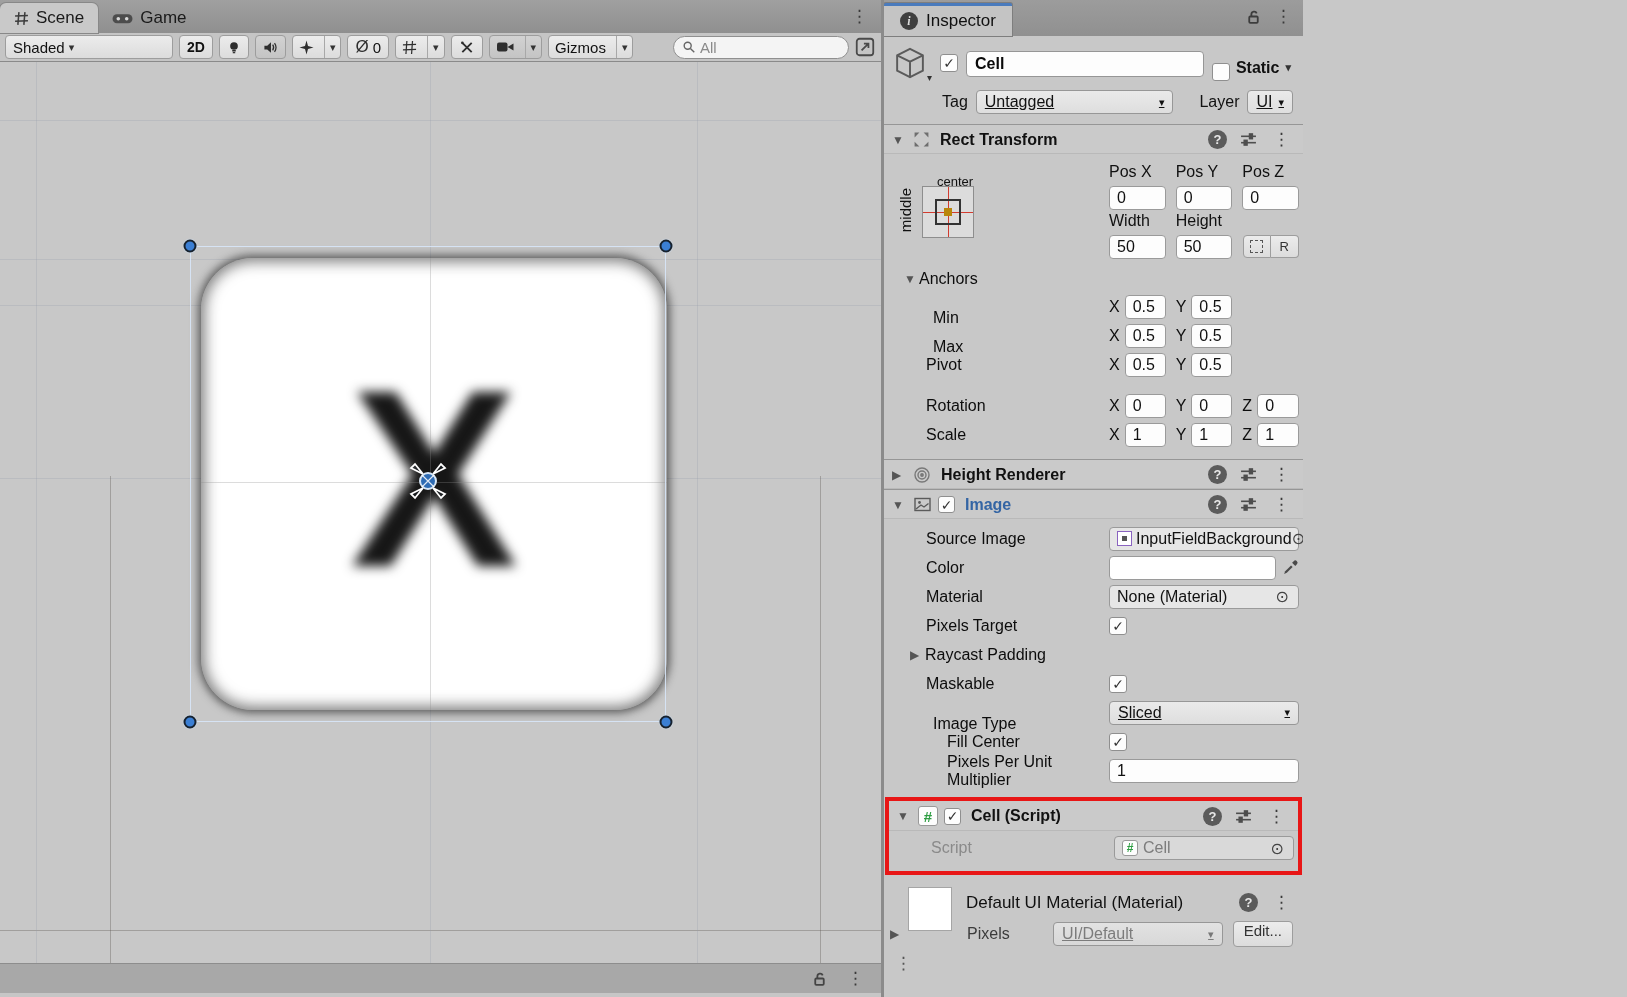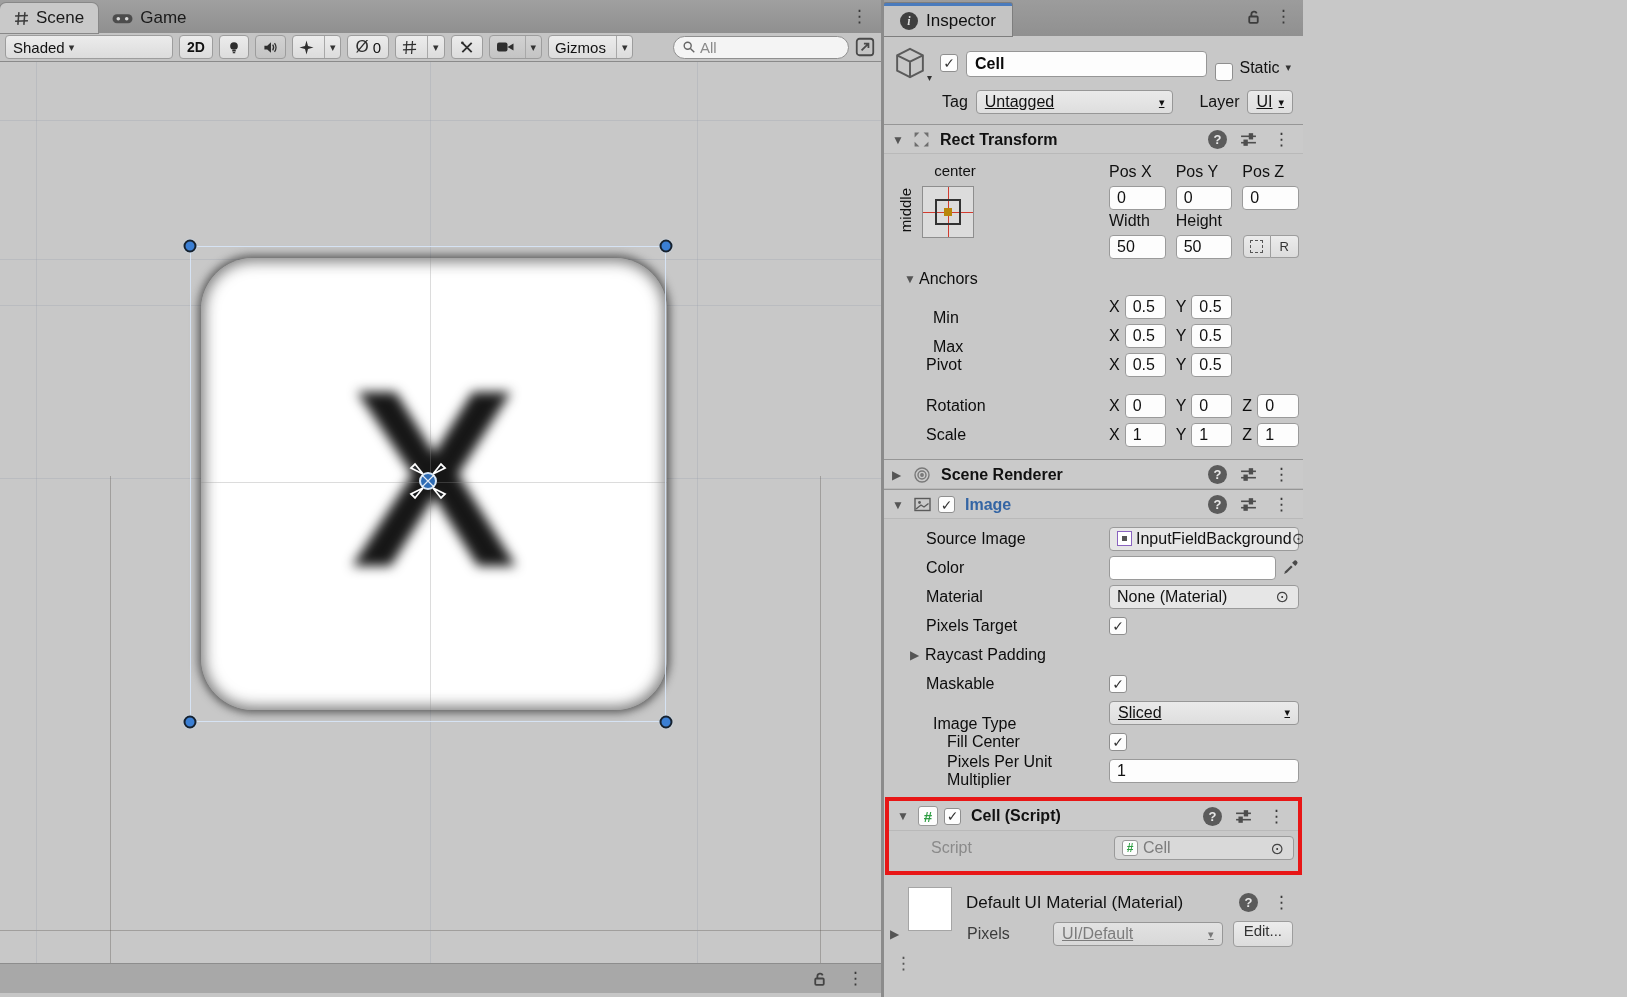--- a/index.html
+++ b/index.html
@@ -76,21 +76,21 @@
              font-weight:bold; display:flex; align-items:center; justify-content:center; font-family:"Liberation Serif",serif; }
   .insp-tabbar-right { position:absolute; right:8px; top:8px; display:flex; align-items:center; gap:10px; }
 
   .go-block { padding:9px 10px 10px 8px; }
   .go-row1 { display:flex; align-items:flex-start; gap:8px; }
   .cubewrap { position:relative; width:40px; height:38px; flex:none; }
   .cubewrap .caret { position:absolute; right:0; bottom:0; font-size:10px; color:#333; }
   .go-row1 .cb { margin-top:9px; }
   .name-field { margin-top:6px; flex:1; height:26px; background:#fdfdfd; border:1px solid #969696; border-radius:4px;
                 padding:0 8px; font-size:16px; font-family:inherit; outline:none; font-weight:bold; color:#0a0a0a; }
-  .static-zone { display:flex; align-items:center; gap:6px; margin-top:9px; padding-right:2px; }
+  .static-zone { display:flex; align-items:center; gap:6px; margin-top:9px; padding-right:2px;font-weight:bold; }
   .go-row2 { display:flex; align-items:center; gap:8px; margin-top:7px; padding-left:50px; }
   .ddown { height:24px; background:linear-gradient(#eaeaea,#dedede); border:1px solid #979797; border-radius:4px;
            display:flex; align-items:center; justify-content:space-between; gap:6px; padding:0 8px; font-size:16px;text-decoration:underline; }
   .dd-tag { width:252px; }
   .dd-layer { flex:1; }
   .lblsm { color:#111; }
 
   .comp-header { display:flex; align-items:center; height:30px; padding:0 10px 0 8px; background:#cacaca;
                  border-top:1px solid #969696; box-shadow:inset 0 -1px 0 #b9b9b9; gap:6px; }
   .comp-title { font-weight:bold; font-size:16px; margin-left:4px; }
@@ -104,21 +104,21 @@
   .ctrl { flex:1; display:flex; align-items:center; min-width:0; }
   .field { height:24px; background:#fdfdfd; border:1px solid #9a9a9a; border-radius:4px; padding:0 7px;
            display:flex; align-items:center; font-size:16px; flex:1; min-width:0; }
   .field.gray { background:#e6e6e6; }
   .field.disabled { background:#d9d9d9; color:#7c7c7c; }
   .c3 { flex:1; display:flex; gap:10px; }
   .c3 > .cell3 { flex:1; display:flex; align-items:center; gap:5px; min-width:0; }
   .axis { font-size:16px; color:#0d0d0d; flex:none; }
   .rt-top { display:flex; padding:8px 4px 2px 8px; }
   .anchor-zone { width:217px; flex:none; position:relative; }
-  .anchor-center-lbl { position:absolute; left:30px; top:0; width:66px; text-align:center; font-size:15px; }
+  .anchor-center-lbl { position:absolute; left:30px; top:12px; width:66px; text-align:center; font-size:13px; }
   .anchor-middle-lbl { position:absolute; left:5px; top:26px; font-size:15px; writing-mode:vertical-rl; transform:rotate(180deg); }
   .anchor-box { position:absolute; left:30px; top:24px; width:52px; height:52px; background:#dcdcdc; border:1px solid #8e8e8e; }
   .anchor-box .crossv { position:absolute; left:50%; top:0; bottom:0; width:1px; background:#d23b2f; }
   .anchor-box .crossh { position:absolute; top:50%; left:0; right:0; height:1px; background:#d23b2f; }
   .anchor-box .sq { position:absolute; left:12px; top:12px; width:26px; height:26px; border:2px solid #333; }
   .anchor-box .dot { position:absolute; left:50%; top:50%; width:8px; height:8px; background:#b8860b; transform:translate(-50%,-50%); }
   .rt-grid { flex:1; display:flex; flex-direction:column; }
   .rt-lblrow { display:flex; gap:10px; height:22px; align-items:flex-end; padding-bottom:3px; }
   .rt-lblrow > div { flex:1; font-size:16px; }
   .rt-fldrow { display:flex; gap:10px; height:27px; align-items:center; }
@@ -554,21 +554,21 @@
 
     <div class="comp-header">
       <span class="fold">▶</span>
       <span class="icon">
         <svg width="18" height="18" viewBox="0 0 18 18" fill="none" stroke="#787878" stroke-width="1.4">
           <circle cx="9" cy="9" r="7"></circle>
             <circle cx="9" cy="9" r="4"></circle>
             <circle cx="9" cy="9" r="1.2" fill="#787878"></circle>
           </svg>
       </span>
-      <span class="comp-title">Scene Renderer</span>
+      <span class="comp-title">Height Renderer</span>
       <span class="hdr-right">
         <span class="helpdot">?</span>
         <span class="icon">
           <svg width="17" height="17" viewBox="0 0 16 16" stroke="#4e4e4e" stroke-width="1.5">
             <line x1="1" y1="5" x2="15" y2="5"></line>
               <line x1="1" y1="11" x2="15" y2="11"></line>
             <rect x="9" y="2.8" width="2.6" height="4.4" fill="#4e4e4e"></rect>
               <rect x="4" y="8.8" width="2.6" height="4.4" fill="#4e4e4e"></rect>
             </svg>
         </span>

